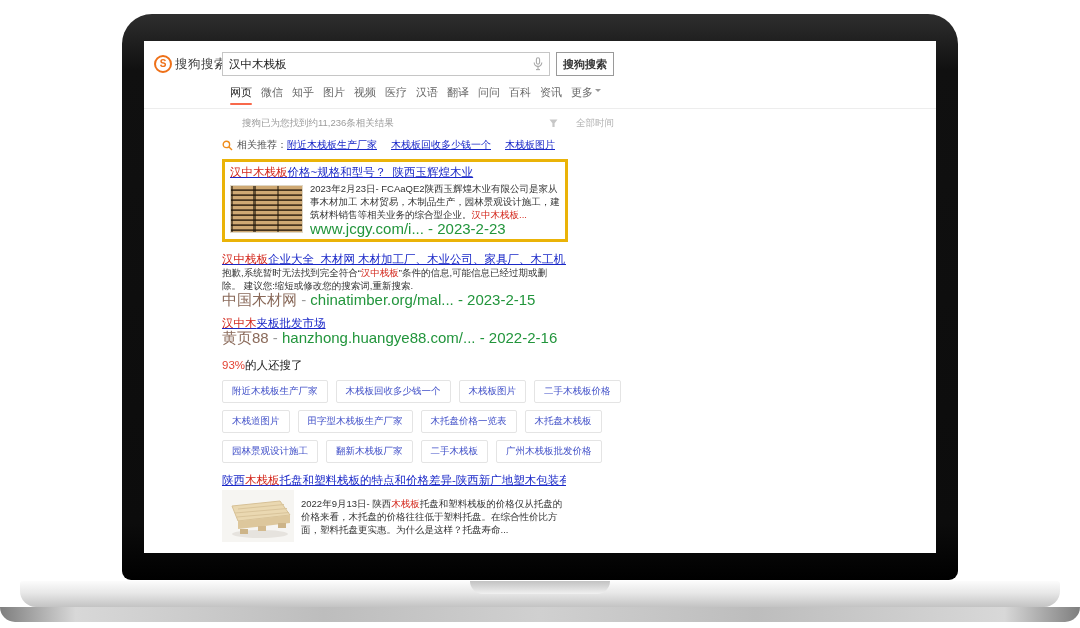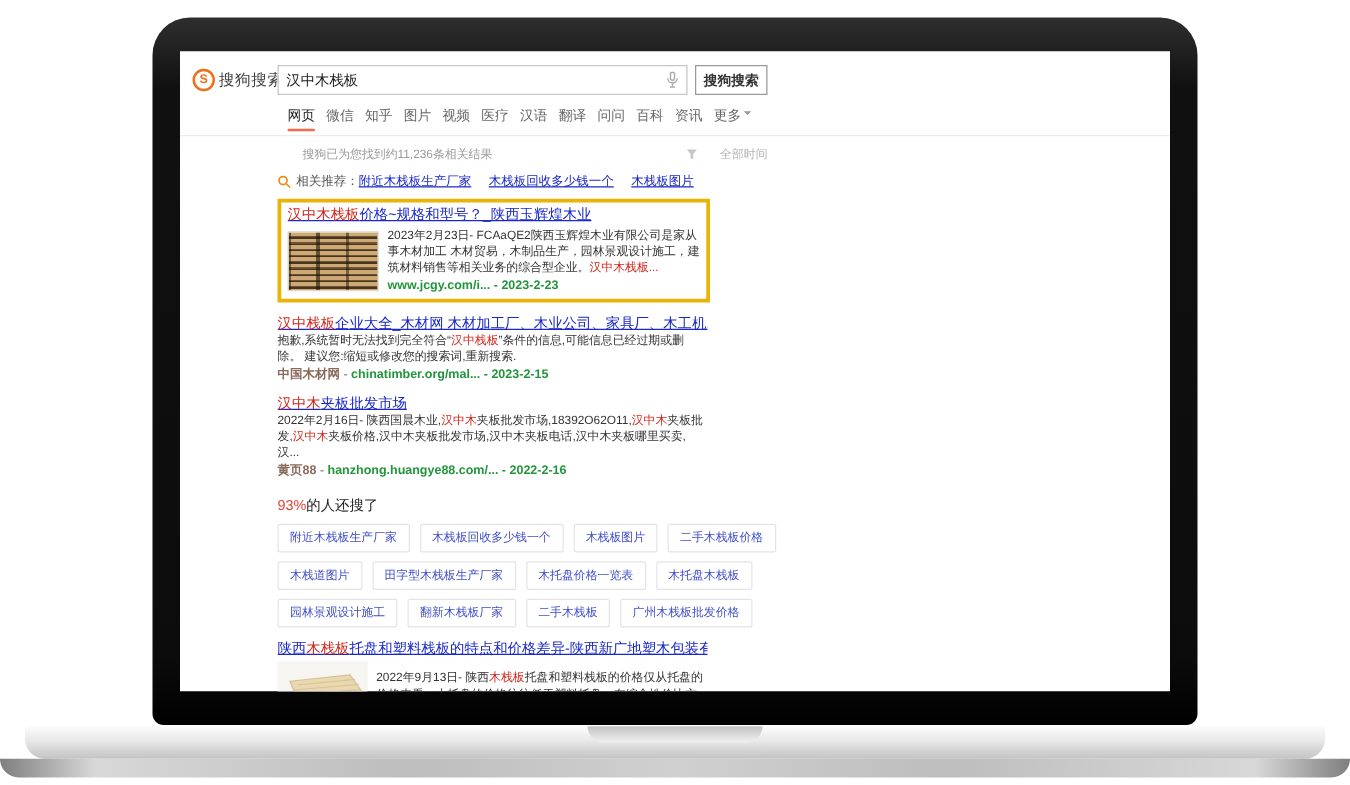--- a/index.html
+++ b/index.html
@@ -53,21 +53,21 @@
   .related-link{color:#1a28c8;text-decoration:underline;margin-right:14px;cursor:pointer;white-space:nowrap;}
 
   .main-col{margin-left:78px;width:344px;}
   .result{margin-top:10px;}
   .result.featured{border:3px solid #eab308;padding:3px 5px 4px;width:330px;margin-top:7px;}
   .r-title{display:block;font-size:11.5px;color:#1a28c8;text-decoration:underline;cursor:pointer;
     white-space:nowrap;overflow:hidden;line-height:14px;}
   .r-body{display:flex;margin-top:3px;align-items:center;}
   .r-col{flex:1;min-width:0;margin-left:7px;}
   .r-desc{font-size:9.5px;line-height:13px;color:#333;}
-  .r-cite{font-size:10px;line-height:13px;color:#22953c;margin-top:1px;white-space:nowrap;font-weight:bold;}
+  .r-cite{font-size:15px;line-height:13px;color:#22953c;margin-top:1px;white-space:nowrap;}
   .seg-red{color:#d3261b;}
   .seg-green{color:#22953c;}
   .seg-site{color:#8a6a5a;margin-top:32px;}
   .seg-gray{color:#9b9b9b;}
 
   .thumb{flex:none;cursor:pointer;}
   .thumb-stack{width:73px;height:48px;border:1px solid #e0d7c6;box-sizing:border-box;
     background:
       linear-gradient(90deg,rgba(30,22,10,.55) 0 2px,transparent 2px 22px,rgba(30,22,10,.6) 22px 25px,
         transparent 25px 46px,rgba(30,22,10,.5) 46px 48px,transparent 48px 71px,rgba(30,22,10,.55) 71px 73px),
@@ -159,21 +159,20 @@
           </div>
 
           <div class="result">
             <a class="r-title"><span class="seg-red">汉中栈板</span><span>企业大全_木材网 木材加工厂、木业公司、家具厂、木工机...</span></a>
             <div class="r-desc"><span>抱歉,系统暂时无法找到完全符合“</span><span class="seg-red">汉中栈板</span><span>”条件的信息,可能信息已经过期或删除。 建议您:缩短或修改您的搜索词,重新搜索.</span></div>
             <div class="r-cite"><span class="seg-site">中国木材网</span><span class="seg-gray"> - </span><span class="seg-green">chinatimber.org/mal... - 2023-2-15</span></div>
           </div>
 
           <div class="result">
             <a class="r-title"><span class="seg-red">汉中木</span><span>夹板批发市场</span></a>
-            <div class="r-desc"><span>2022年2月16日- 陕西国晨木业,</span><span class="seg-red">汉中木</span><span>夹板批发市场,18392O62O11,</span><span class="seg-red">汉中木</span><span>夹板批发,</span><span class="seg-red">汉中木</span><span>夹板价格,汉中木夹板批发市场,汉中木夹板电话,汉中木夹板哪里买卖,汉...</span></div>
             <div class="r-cite"><span class="seg-site">黄页88</span><span class="seg-gray"> - </span><span class="seg-green">hanzhong.huangye88.com/... - 2022-2-16</span></div>
           </div>
         </div>
 
         <div class="also-head">
           <span class="pct">93%</span><span>的人还搜了</span>
         </div>
         <div class="chip-row">
           <button class="chip">附近木栈板生产厂家</button>
           <button class="chip">木栈板回收多少钱一个</button>

